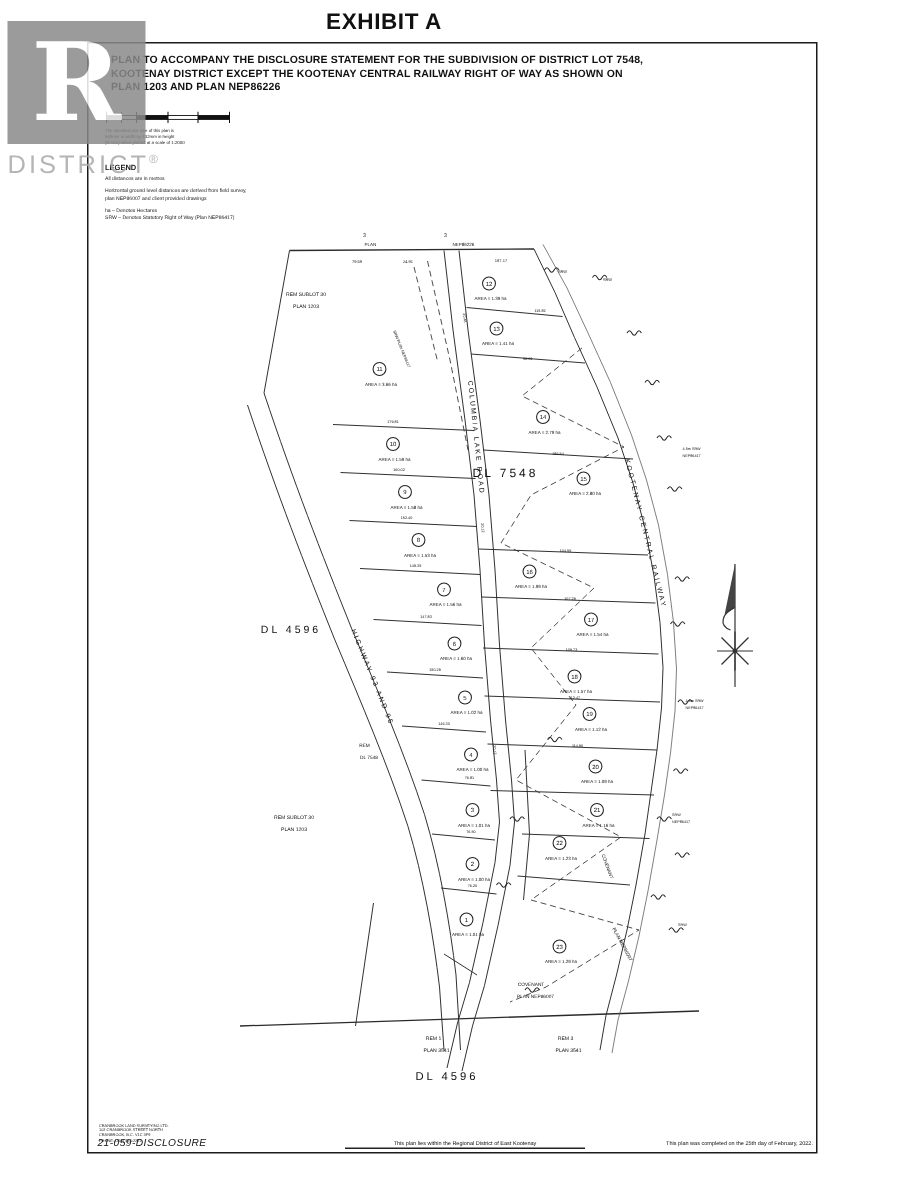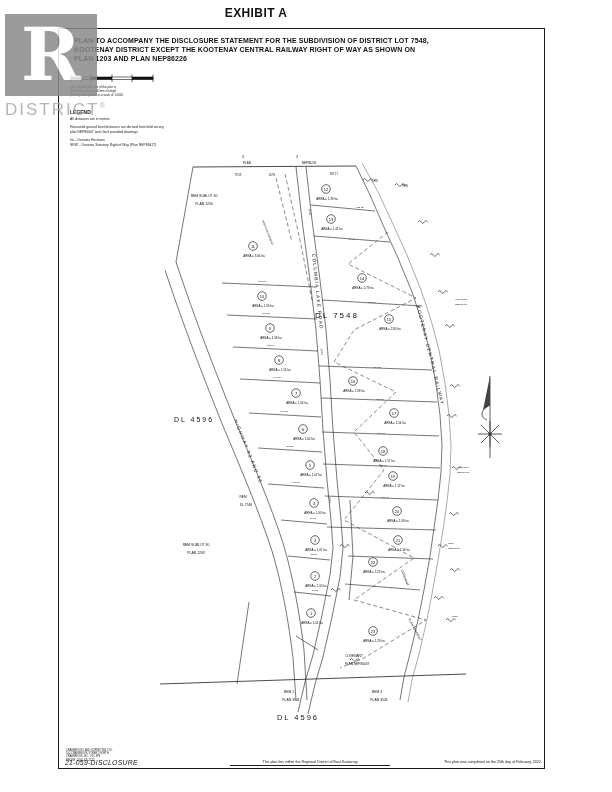--- a/index.html
+++ b/index.html
@@ -1,19 +1,19 @@
 <!DOCTYPE html>
 <html><head>
 <meta charset="utf-8">
 <style>
   html,body{margin:0;padding:0;background:#ffffff;}
   .page{position:relative;width:612px;height:792px;background:#ffffff;overflow:hidden;
         font-family:"Liberation Sans",sans-serif;color:#111;}
   .title{position:absolute;top:6px;left:0;width:512px;text-align:center;
-         font-size:12px;font-weight:bold;letter-spacing:.4px;}
+         font-size:15px;font-weight:bold;letter-spacing:.4px;}
   .frame{position:absolute;left:58px;top:28px;width:487px;height:741px;
          border:1.6px solid #1b1b1b;box-sizing:border-box;background:#fff;}
   
   .wm{position:absolute;left:5px;top:14px;z-index:5;opacity:.85;}
   .wm-box{width:92px;height:82px;background:#8a8a8a;display:flex;align-items:center;justify-content:center;}
   .wm-r{font-family:"DejaVu Serif",serif;font-weight:bold;font-size:72px;color:#ffffff;line-height:1;}
   .wm-txt{font-size:17px;color:#a9a9a9;letter-spacing:2px;font-family:"Liberation Sans",sans-serif;margin-top:4px;}
   .wm-reg{font-size:8px;vertical-align:super;}
   
   .hdr{position:absolute;left:74px;top:36px;width:420px;font-size:7px;font-weight:bold;line-height:9px;letter-spacing:.1px;}

